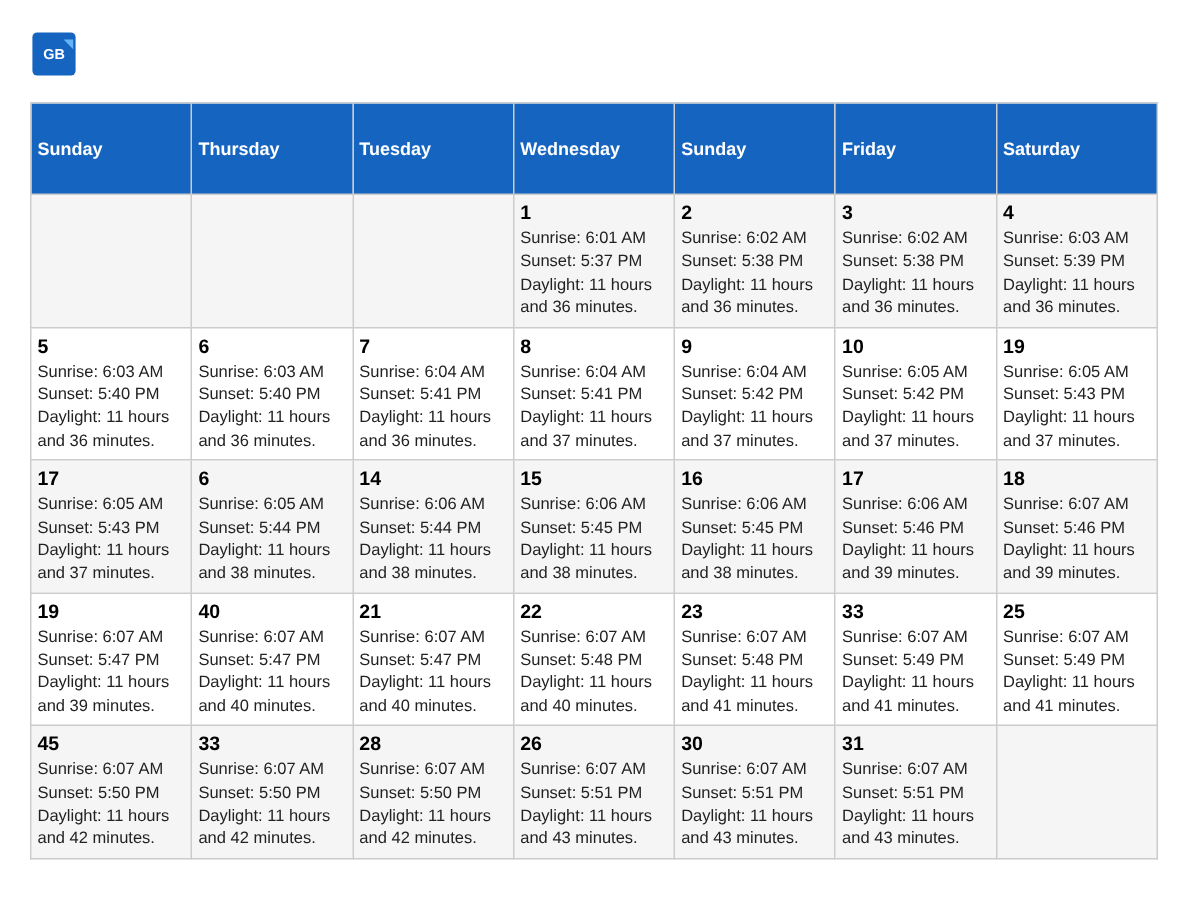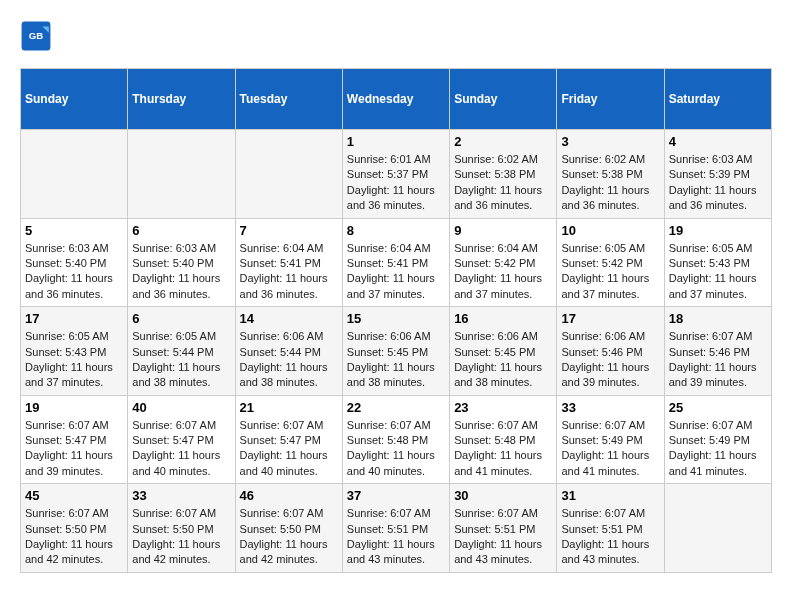--- a/index.html
+++ b/index.html
@@ -292,27 +292,27 @@
 Sunset: 5:50 PM
 Daylight: 11 hours and 42 minutes.</div>
         </td>
         <td>
           <div class="day-num">33</div>
           <div class="day-detail" style="white-space: pre-line;">Sunrise: 6:07 AM
 Sunset: 5:50 PM
 Daylight: 11 hours and 42 minutes.</div>
         </td>
         <td>
-          <div class="day-num">46</div>
+          <div class="day-num">28</div>
           <div class="day-detail" style="white-space: pre-line;">Sunrise: 6:07 AM
 Sunset: 5:50 PM
 Daylight: 11 hours and 42 minutes.</div>
         </td>
         <td>
-          <div class="day-num">37</div>
+          <div class="day-num">26</div>
           <div class="day-detail" style="white-space: pre-line;">Sunrise: 6:07 AM
 Sunset: 5:51 PM
 Daylight: 11 hours and 43 minutes.</div>
         </td>
         <td>
           <div class="day-num">30</div>
           <div class="day-detail" style="white-space: pre-line;">Sunrise: 6:07 AM
 Sunset: 5:51 PM
 Daylight: 11 hours and 43 minutes.</div>
         </td>

